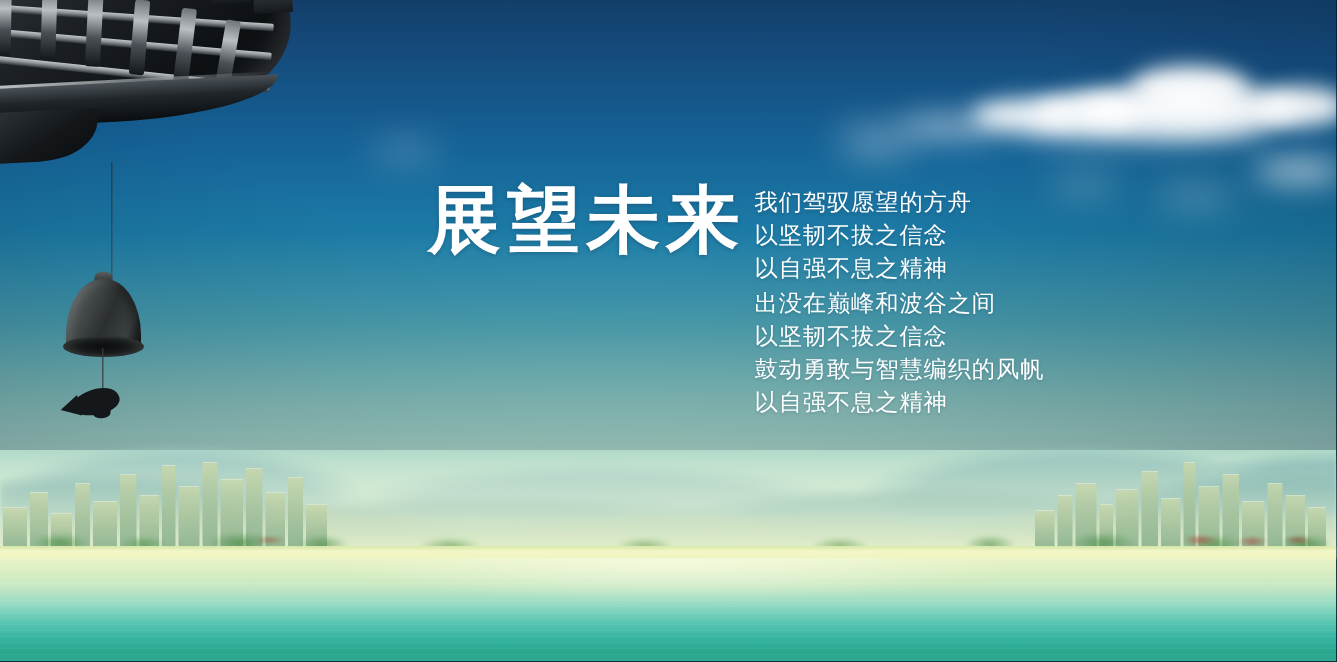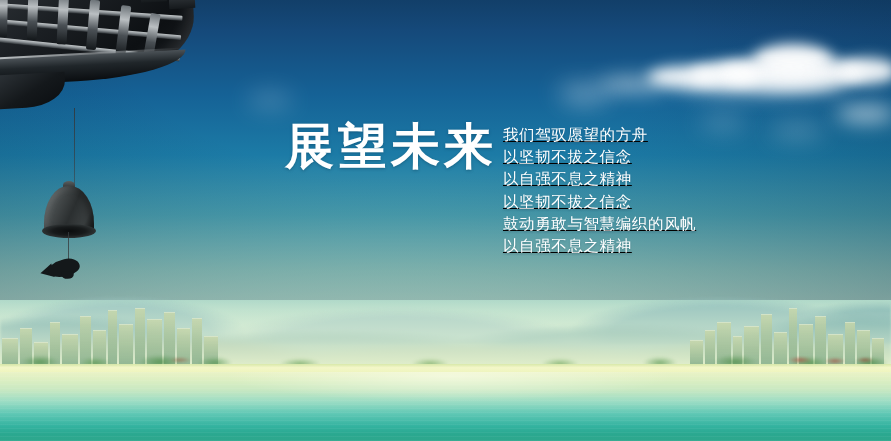--- a/index.html
+++ b/index.html
@@ -258,21 +258,20 @@
     font-weight:bold;
     color:#ffffff;
     letter-spacing:4px;
     line-height:1;
     white-space:nowrap;
     text-shadow:0 1px 3px rgba(10,45,70,.35);
   }
   .poem{
     position:absolute; left:503px; top:124px;
     width:230px;
-    text-decoration:underline;
   }
   .poem-line{
     font-size:15.5px;
     color:#ffffff;
     line-height:22.2px;
     letter-spacing:.6px;
     white-space:nowrap;
     text-shadow:0 1px 2px rgba(20,60,80,.28);
   }
 </style>
@@ -383,18 +382,19 @@
       <div class="fish-fin"></div>
     </div>
   </div>
 
   <div class="title">展望未来</div>
 
   <div class="poem">
     <div class="poem-line">我们驾驭愿望的方舟</div>
     <div class="poem-line">以坚韧不拔之信念</div>
     <div class="poem-line">以自强不息之精神</div>
+    <div class="poem-line">出没在巅峰和波谷之间</div>
     <div class="poem-line">以坚韧不拔之信念</div>
     <div class="poem-line">鼓动勇敢与智慧编织的风帆</div>
     <div class="poem-line">以自强不息之精神</div>
   </div>
 
 </div>
 
 </body></html>

